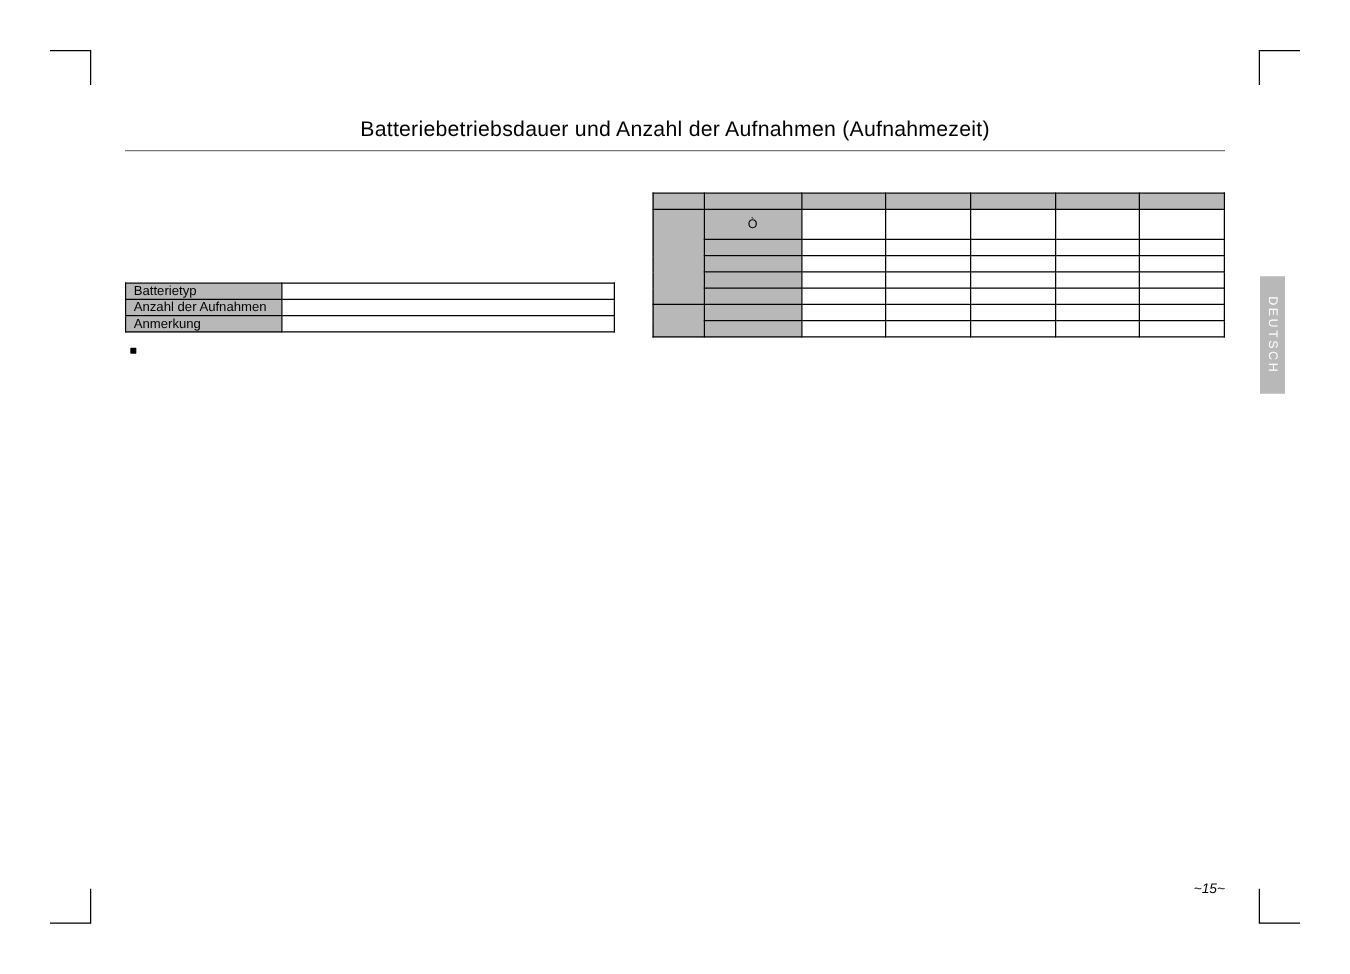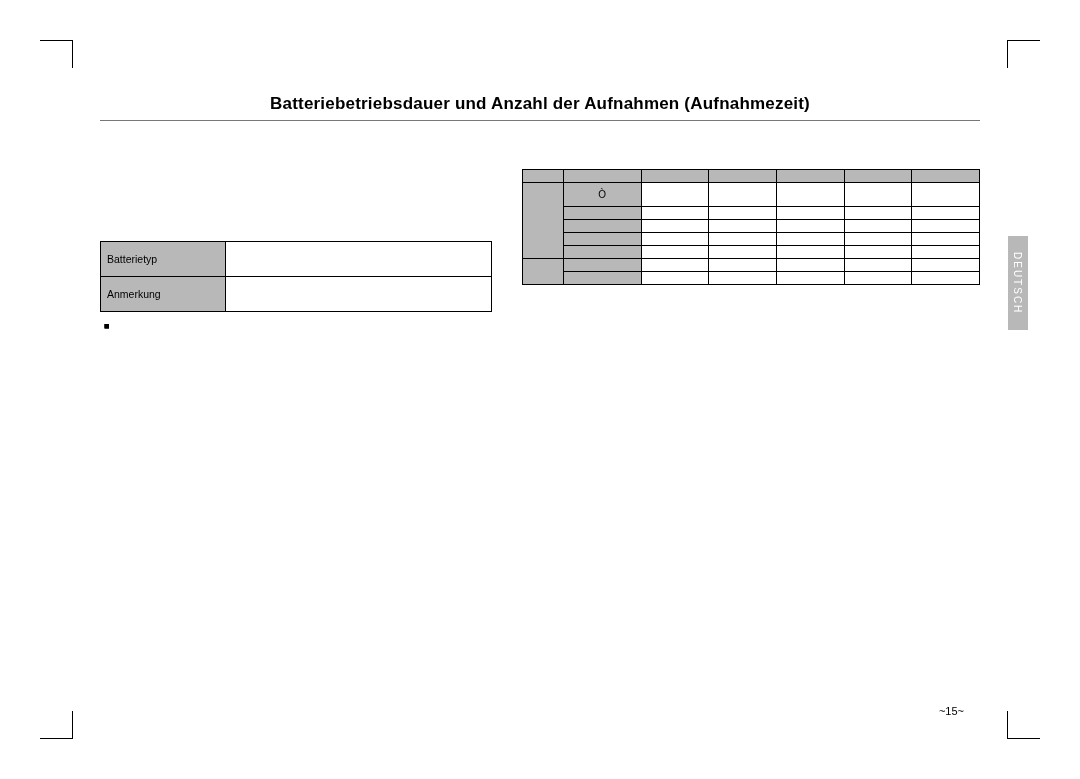--- a/index.html
+++ b/index.html
@@ -28,34 +28,34 @@
   .crop-br::before { width: 32px; height: 1px; bottom: 0; right: 0; }
   .crop-br::after  { width: 1px; height: 28px; bottom: 0; right: 32px; }
 
   .page {
     position: absolute;
     top: 94px; left: 100px; right: 100px; bottom: 90px;
   }
   .title {
     text-align: center;
     font-size: 17px;
-    font-weight: 700;
+    font-weight: 400;
     padding-bottom: 6px;
     border-bottom: 1px solid #777;
     letter-spacing: 0.2px;
-    margin-bottom: 40px;
+    margin-bottom: 25px;
   }
   .columns { display: flex; align-items: flex-start; }
   .left-col  { width: 47%; padding-right: 22px; }
   .right-col { width: 53%; padding-left: 8px; position: relative; }
 
   .left-intro { font-size: 11px; line-height: 1.45; min-height: 62px; }
 
   table.t1 { width: 100%; border-collapse: collapse; font-size: 10.5px; margin-top: 18px; }
-  table.t1 td, table.t1 th { border: 1px solid #000; padding: 11px 6px; text-align: left; }
+  table.t1 td, table.t1 th { border: 1px solid #000; padding: 0 6px; text-align: left; }
   table.t1 th { background: #b8b8b8; font-weight: 400; width: 32%; }
 
   .bullets { font-size: 10.5px; line-height: 1.45; margin-top: 8px; padding-left: 4px; }
   .bullets div { position: relative; padding-left: 12px; margin-bottom: 2px; }
   .bullets div::before { content: "■"; position: absolute; left: 0; top: 0; font-size: 9px; }
 
   .right-heading { font-size: 11.5px; font-weight: 600; margin-bottom: 6px; }
   .right-caption { font-size: 10.5px; margin-bottom: 8px; }
 
   table.t2 { width: 100%; border-collapse: collapse; font-size: 10px; text-align: center; table-layout: fixed; }
@@ -79,22 +79,23 @@
   }
   .lang-tab span {
     writing-mode: vertical-rl;
     font-size: 10px;
     color: #fff;
     letter-spacing: 2px;
   }
 
   .page-num {
     position: absolute;
-    bottom: 62px; right: 116px;
+    bottom: 62px; right: 100px;
     font-size: 11px;
+    font-style: italic;
   }
 </style>
 </head>
 <body>
 
 <div class="crop-mark crop-tl"></div>
 <div class="crop-mark crop-tr"></div>
 <div class="crop-mark crop-bl"></div>
 <div class="crop-mark crop-br"></div>
 
@@ -104,20 +105,24 @@
 
   <div class="columns">
 
     <div class="left-col">
       <div class="left-intro"></div>
 
       <table class="t1">
         <tbody>
           <tr>
               <th>Batterietyp</th>
+              <td></td>
+            </tr>
+          <tr>
+              <th>Anzahl der Aufnahmen</th>
               <td></td>
             </tr>
           <tr>
               <th>Anmerkung</th>
               <td></td>
             </tr>
         </tbody>
       </table>
 
       <div class="bullets">

